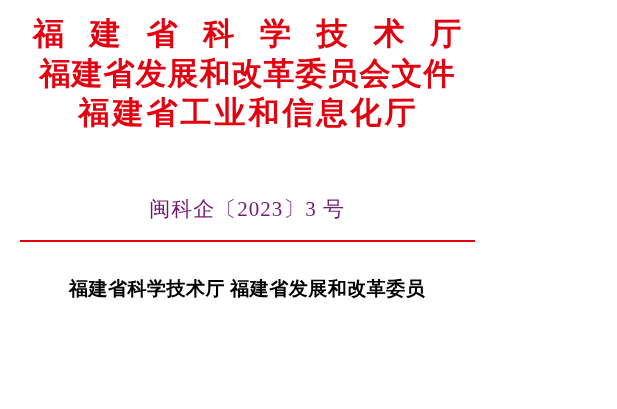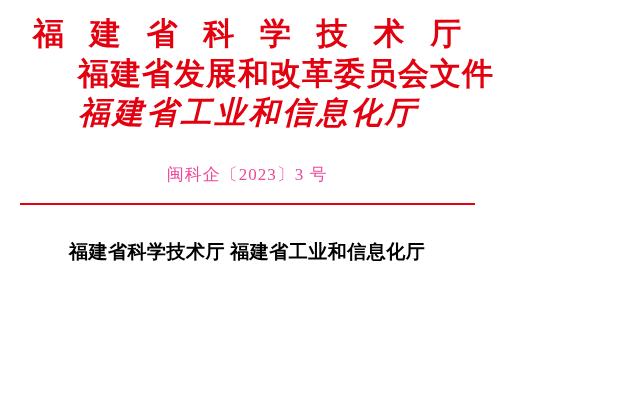--- a/index.html
+++ b/index.html
@@ -36,36 +36,34 @@
   }
   .masthead-line-1 {
     font-size: 31px;
     letter-spacing: 9px;
     text-indent: 9px;
   }
   .masthead-line-2 {
     font-size: 31px;
     letter-spacing: 1px;
     text-indent: 1px;
-    text-align: right;
   }
   .masthead-line-3 {
     font-size: 31px;
     letter-spacing: 3px;
     text-indent: 3px;
-    font-style: italic;
   }
 
   
   .doc-number {
-    margin-top: 30px;
+    margin-top: 62px;
     text-align: center;
     font-family: "Liberation Serif", serif;
-    font-size: 17px;
-    color: #ec4899;
+    font-size: 21px;
+    color: #701a75;
     letter-spacing: 1px;
   }
 
   
   .red-rule {
     margin: 17px auto 0 auto;
     width: 455px;
     height: 2px;
     background: #e3000f;
   }
@@ -95,16 +93,16 @@
     <div class="masthead-line masthead-line-1">福 建 省 科 学 技 术 厅</div>
     <div class="masthead-line masthead-line-2">福建省发展和改革委员会文件</div>
     <div class="masthead-line masthead-line-3">福建省工业和信息化厅</div>
   </div>
 
   <div class="doc-number">闽科企〔2023〕3 号</div>
 
   <div class="red-rule"></div>
 
   <div class="title-block">
-    <div class="title-line">福建省科学技术厅  福建省工业和信息化厅</div>
+    <div class="title-line">福建省科学技术厅  福建省发展和改革委员</div>
   </div>
 
 </div>
 
 </body></html>

